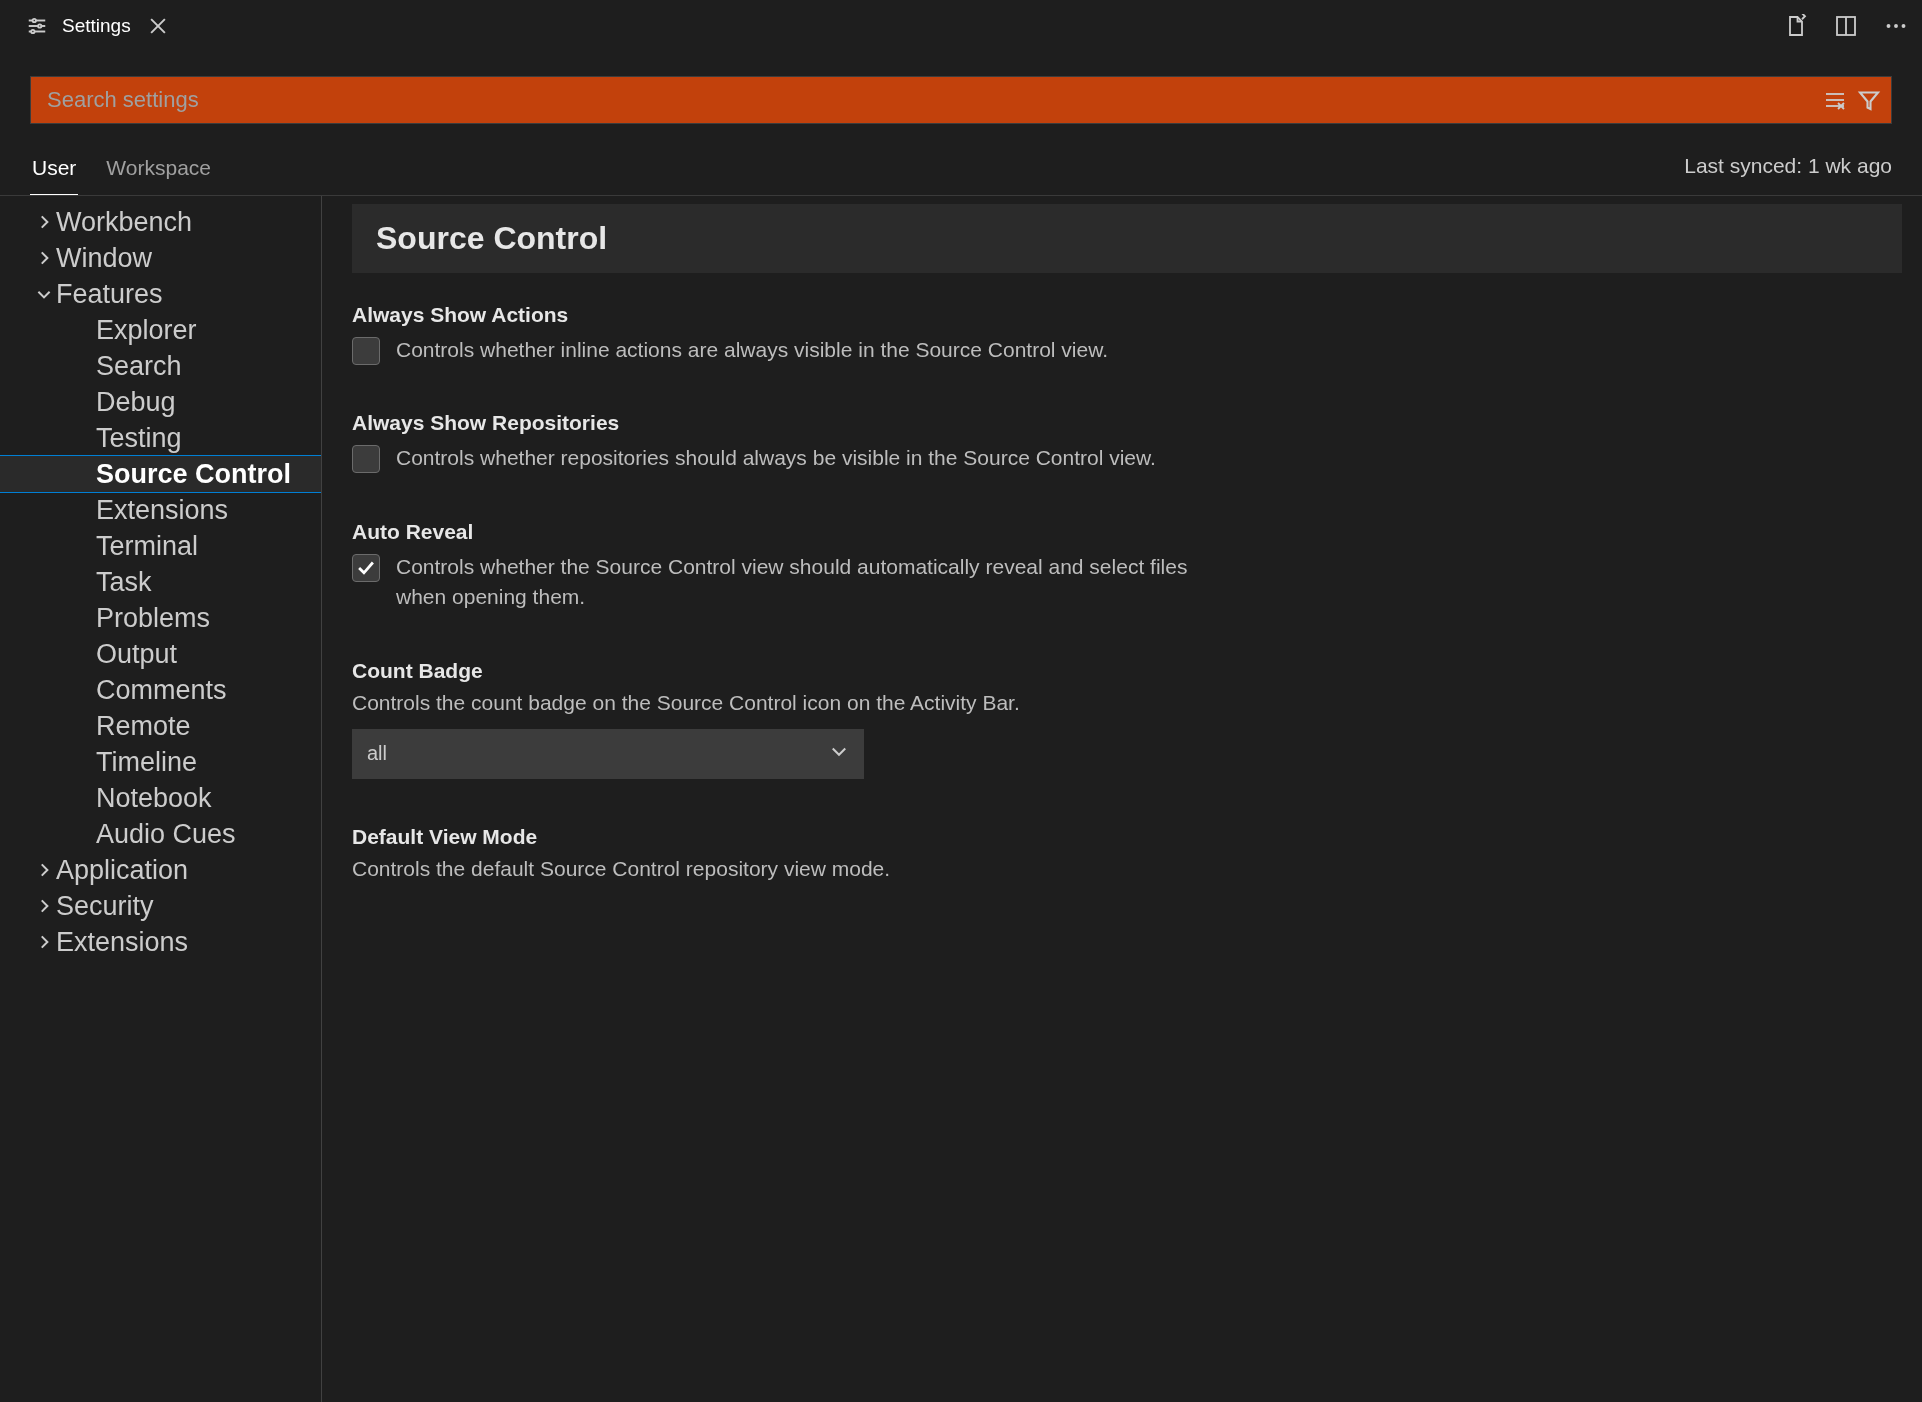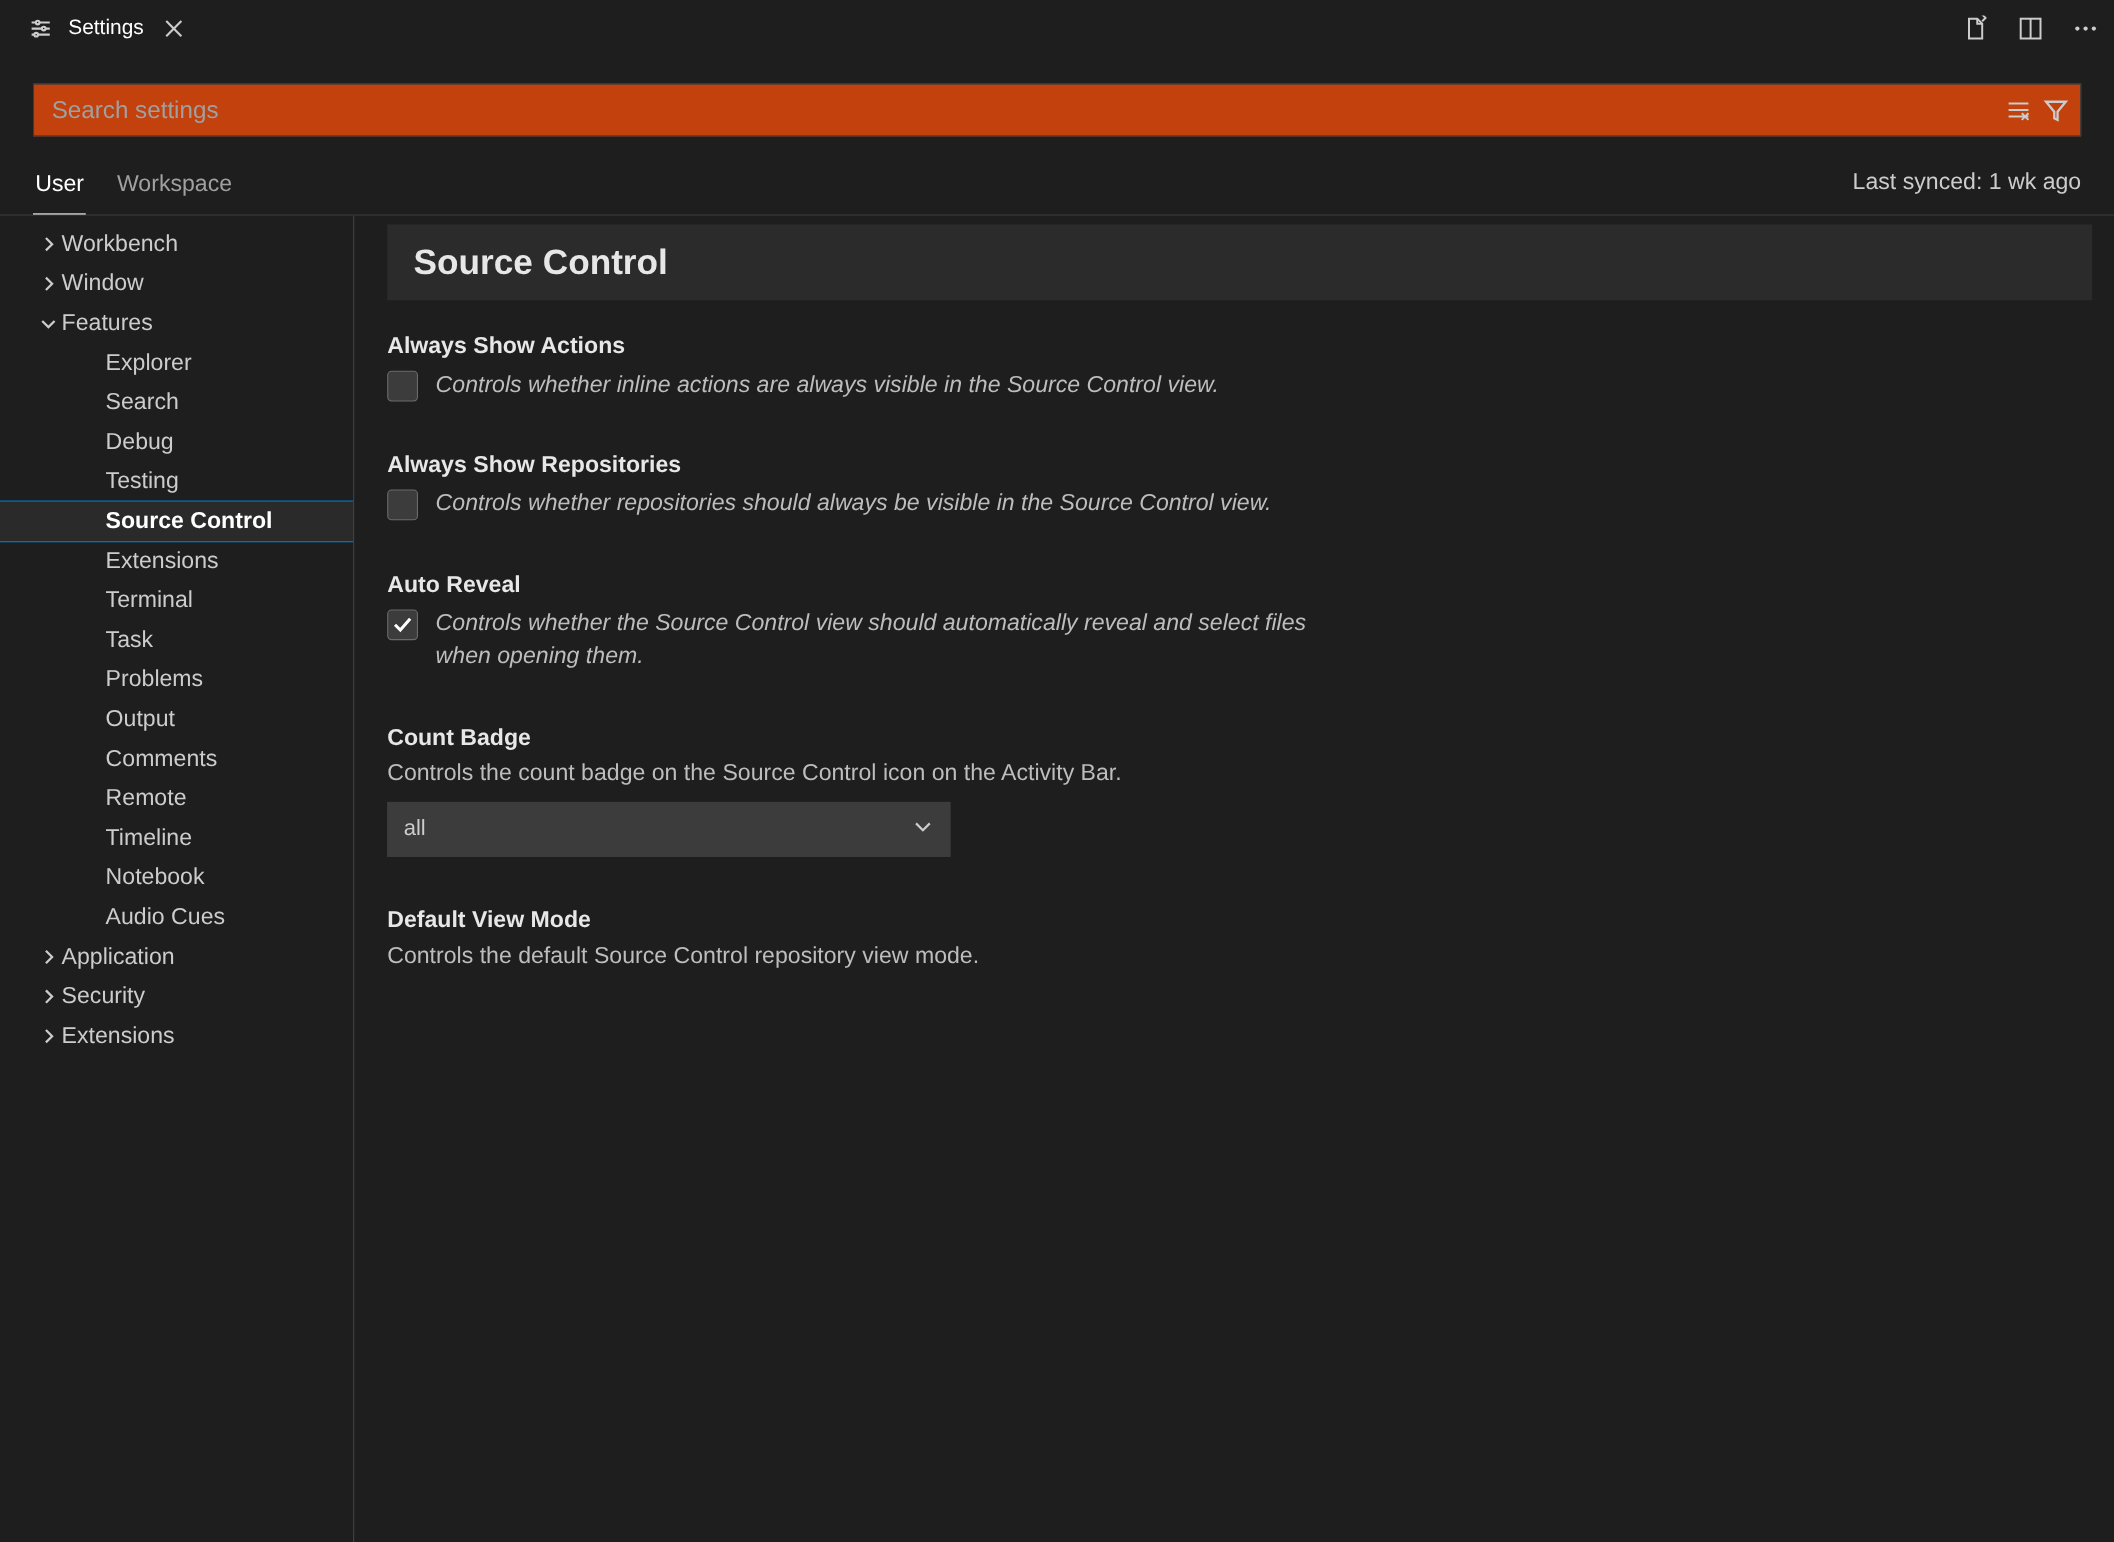--- a/index.html
+++ b/index.html
@@ -98,21 +98,21 @@
   width: 322px;
   border-right: 1px solid #414141;
   padding-top: 8px;
   overflow-y: auto;
 }
 .tree-item {
   display: flex;
   align-items: center;
   padding: 4px 0 4px 0;
   cursor: pointer;
-  font-size: 21px;
+  font-size: 27px;
   color: #cccccc;
   height: 36px;
 }
 .tree-item .twisty {
   width: 24px;
   display: flex;
   justify-content: center;
   color: #cccccc;
 }
 .tree-item .twisty svg { width: 18px; height: 18px; }
@@ -156,21 +156,20 @@
 .setting-title {
   font-weight: 700;
   color: #e7e7e7;
   font-size: 21px;
   margin-bottom: 8px;
 }
 .setting-row {
   display: flex;
   align-items: flex-start;
   gap: 16px;
-  font-style: italic;
 }
 .checkbox {
   width: 28px;
   height: 28px;
   background: #3c3c3c;
   border: 1px solid #6b6b6b;
   border-radius: 4px;
   flex-shrink: 0;
   margin-top: 2px;
   display: flex;

